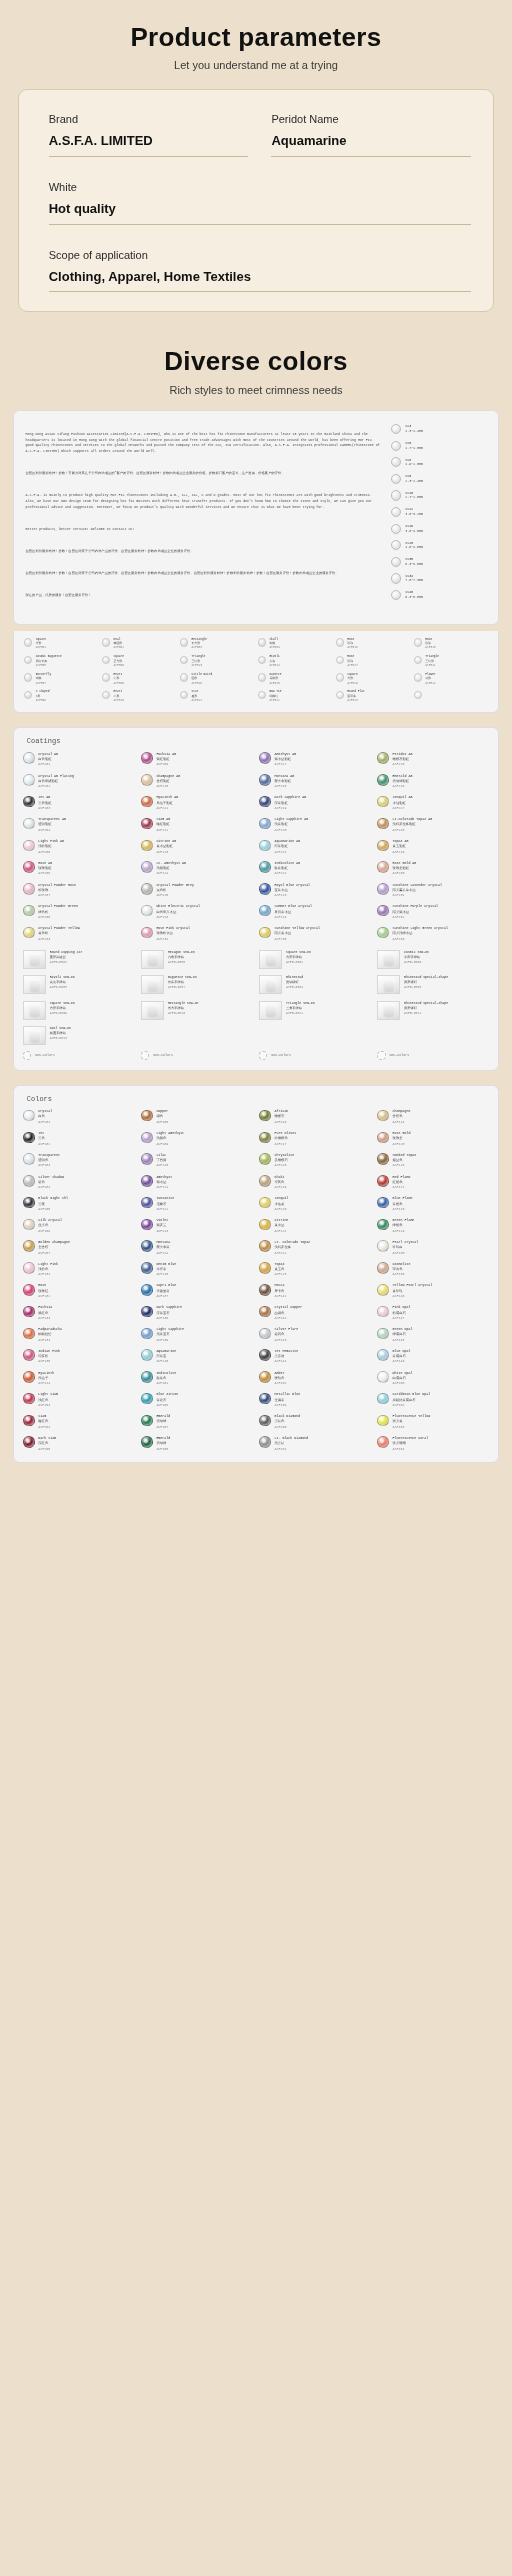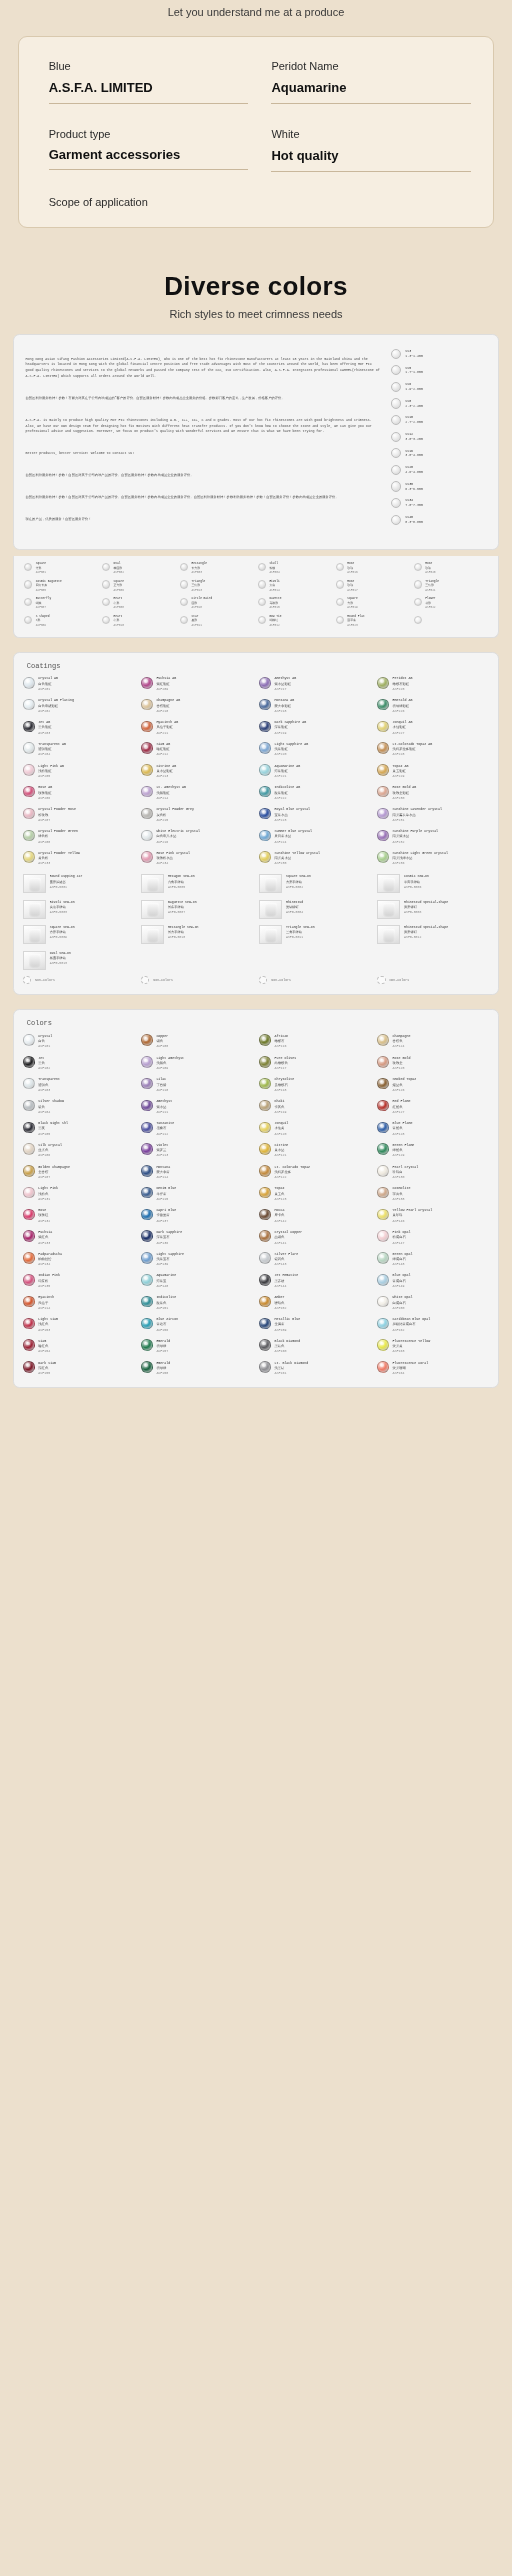--- a/index.html
+++ b/index.html
@@ -44,21 +44,21 @@
     color: #111;
     margin-top: 7.7px;
     padding-bottom: 6.4px;
     border-bottom: 0.6px solid #c9b79b;
     line-height: 1.25;
     min-height: 16.7px;
   }
   .param-value.two-line { line-height: 1.15; }
 
   
-  .colors-head { padding-top: 43px; }
+  .colors-head { padding-top: 34px; }
   .text-card {
     margin: 14px 13px 0 13px;
     background: #f4f4f4;
     border: 0.6px solid #ddd;
     border-radius: 6.4px;
     padding: 10.2px 11.5px 9px 11.5px;
     display: flex;
     gap: 9px;
   }
   .text-col {
@@ -187,48 +187,46 @@
     width: 8.3px; height: 8.3px; border-radius: 50%;
     border: 0.6px dashed #c0c0c0; background: #fafafa; flex: none;
   }
 </style>
 </head>
 <body>
 
 <div class="page">
 
   <div>
-    <div class="sec-sub">Let you understand me at a produce</div>
+    <div class="sec-title">Product parameters</div>
+    <div class="sec-sub">Let you understand me at a trying</div>
 
     <div class="params-card">
       <div class="param-row">
         <div class="param-cell">
-          <div class="param-label">Blue</div>
+          <div class="param-label">Brand</div>
           <div class="param-value">A.S.F.A.  LIMITED</div>
         </div>
         <div class="param-cell">
           <div class="param-label">Peridot Name</div>
           <div class="param-value">Aquamarine</div>
         </div>
       </div>
 
       <div class="param-row" style="margin-top:18px">
         <div class="param-cell">
-          <div class="param-label">Product type</div>
-          <div class="param-value two-line">Garment accessories</div>
-        </div>
-        <div class="param-cell">
           <div class="param-label">White</div>
           <div class="param-value">Hot quality</div>
         </div>
       </div>
 
       <div class="param-row" style="margin-top:18px">
         <div class="param-cell full">
           <div class="param-label">Scope of application</div>
+          <div class="param-value">Clothing, Apparel, Home Textiles</div>
         </div>
       </div>
     </div>
   </div>
 
   <div>
     <div class="sec-title colors-head">Diverse colors</div>
     <div class="sec-sub">Rich styles to meet crimness needs</div>
   </div>
 

